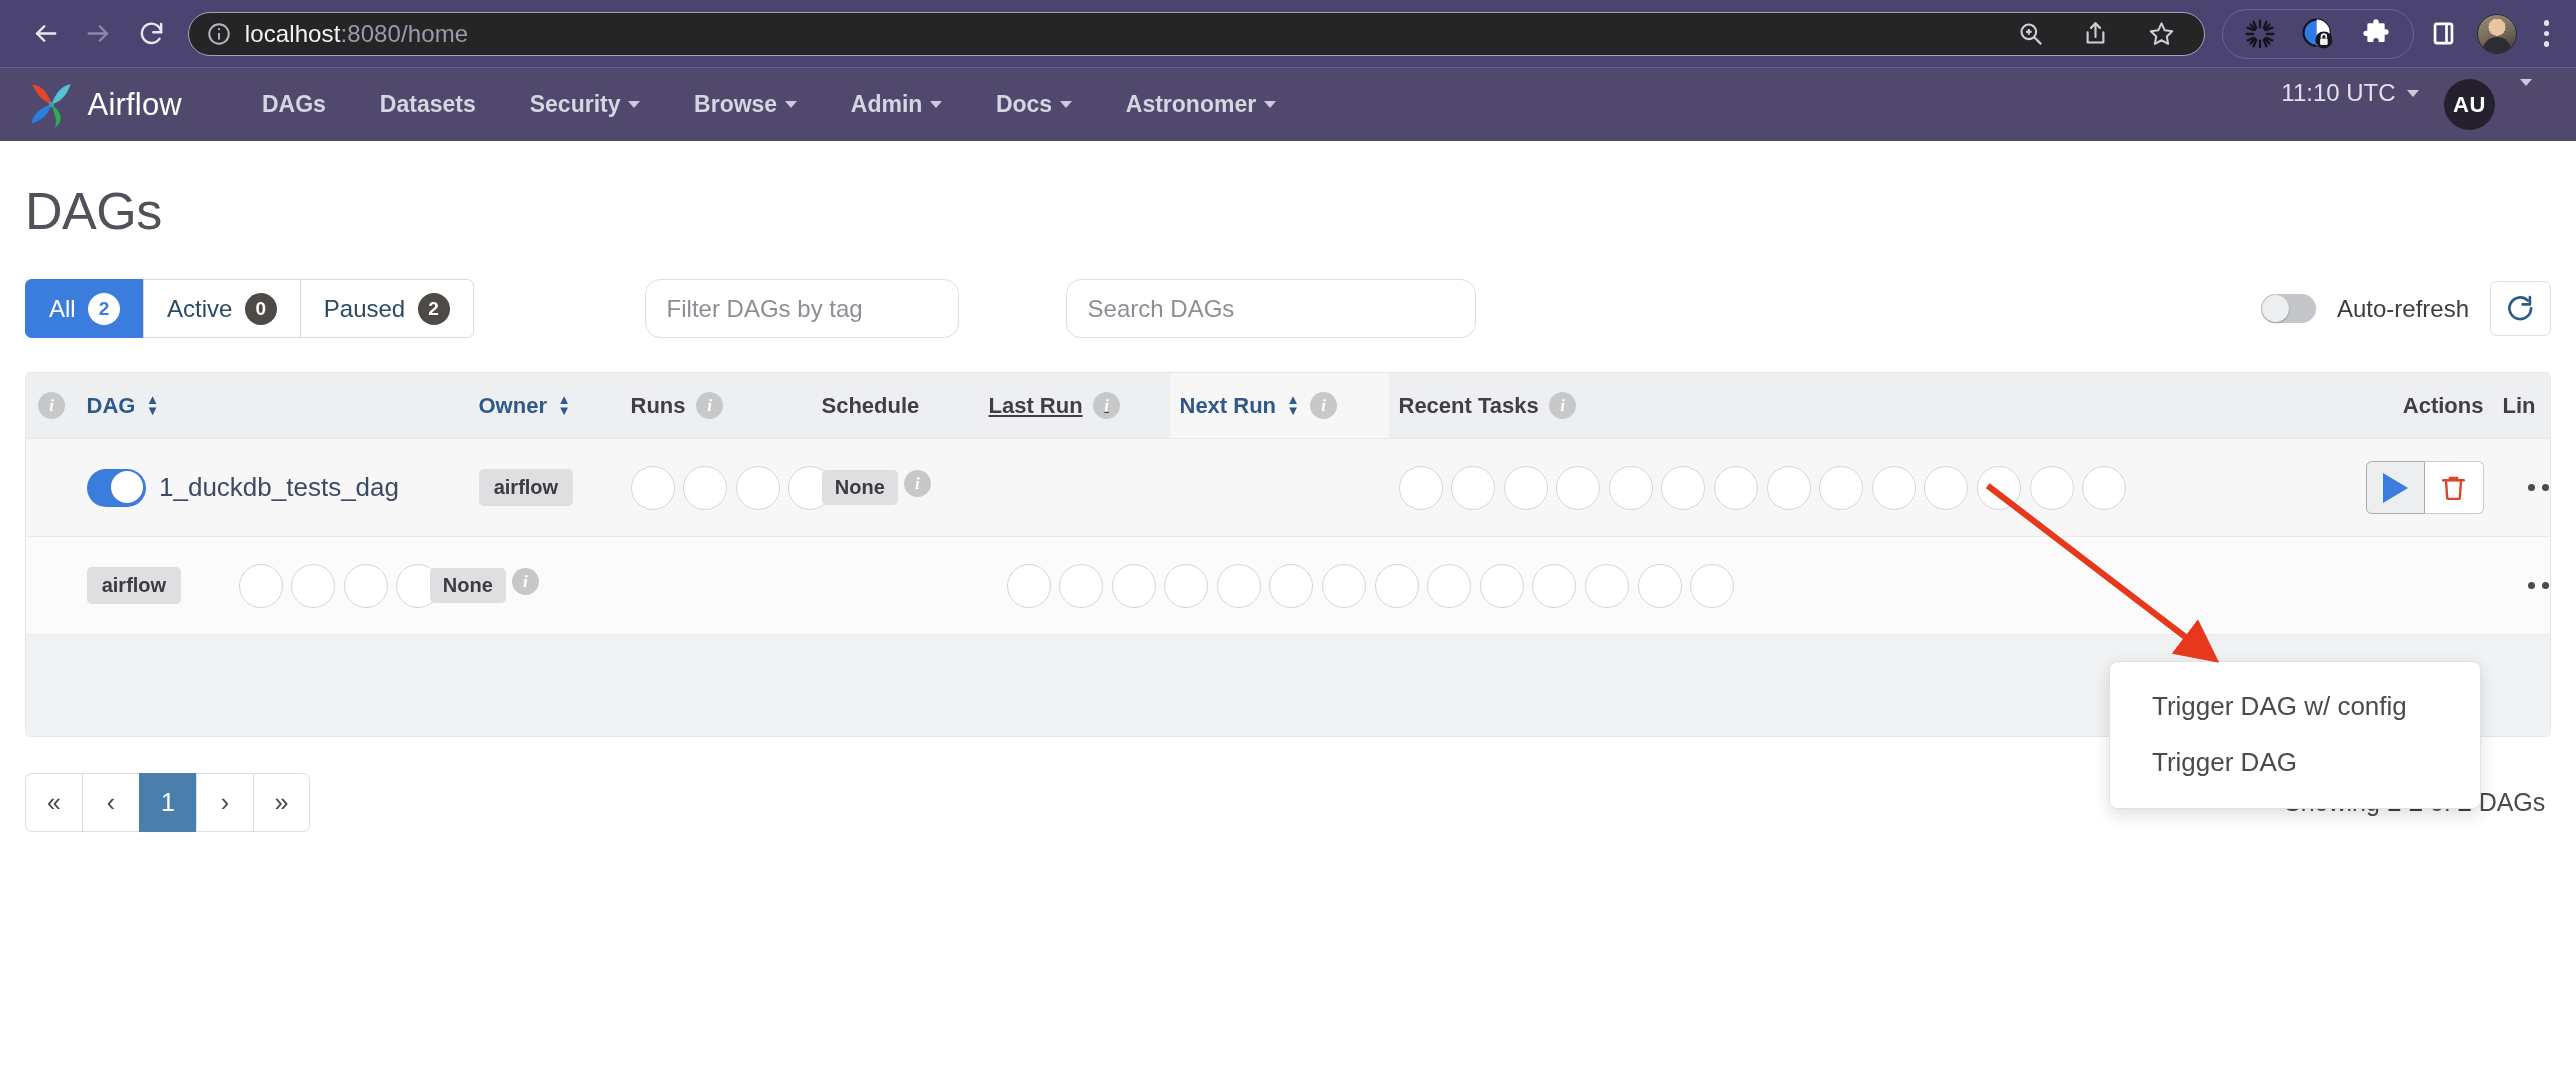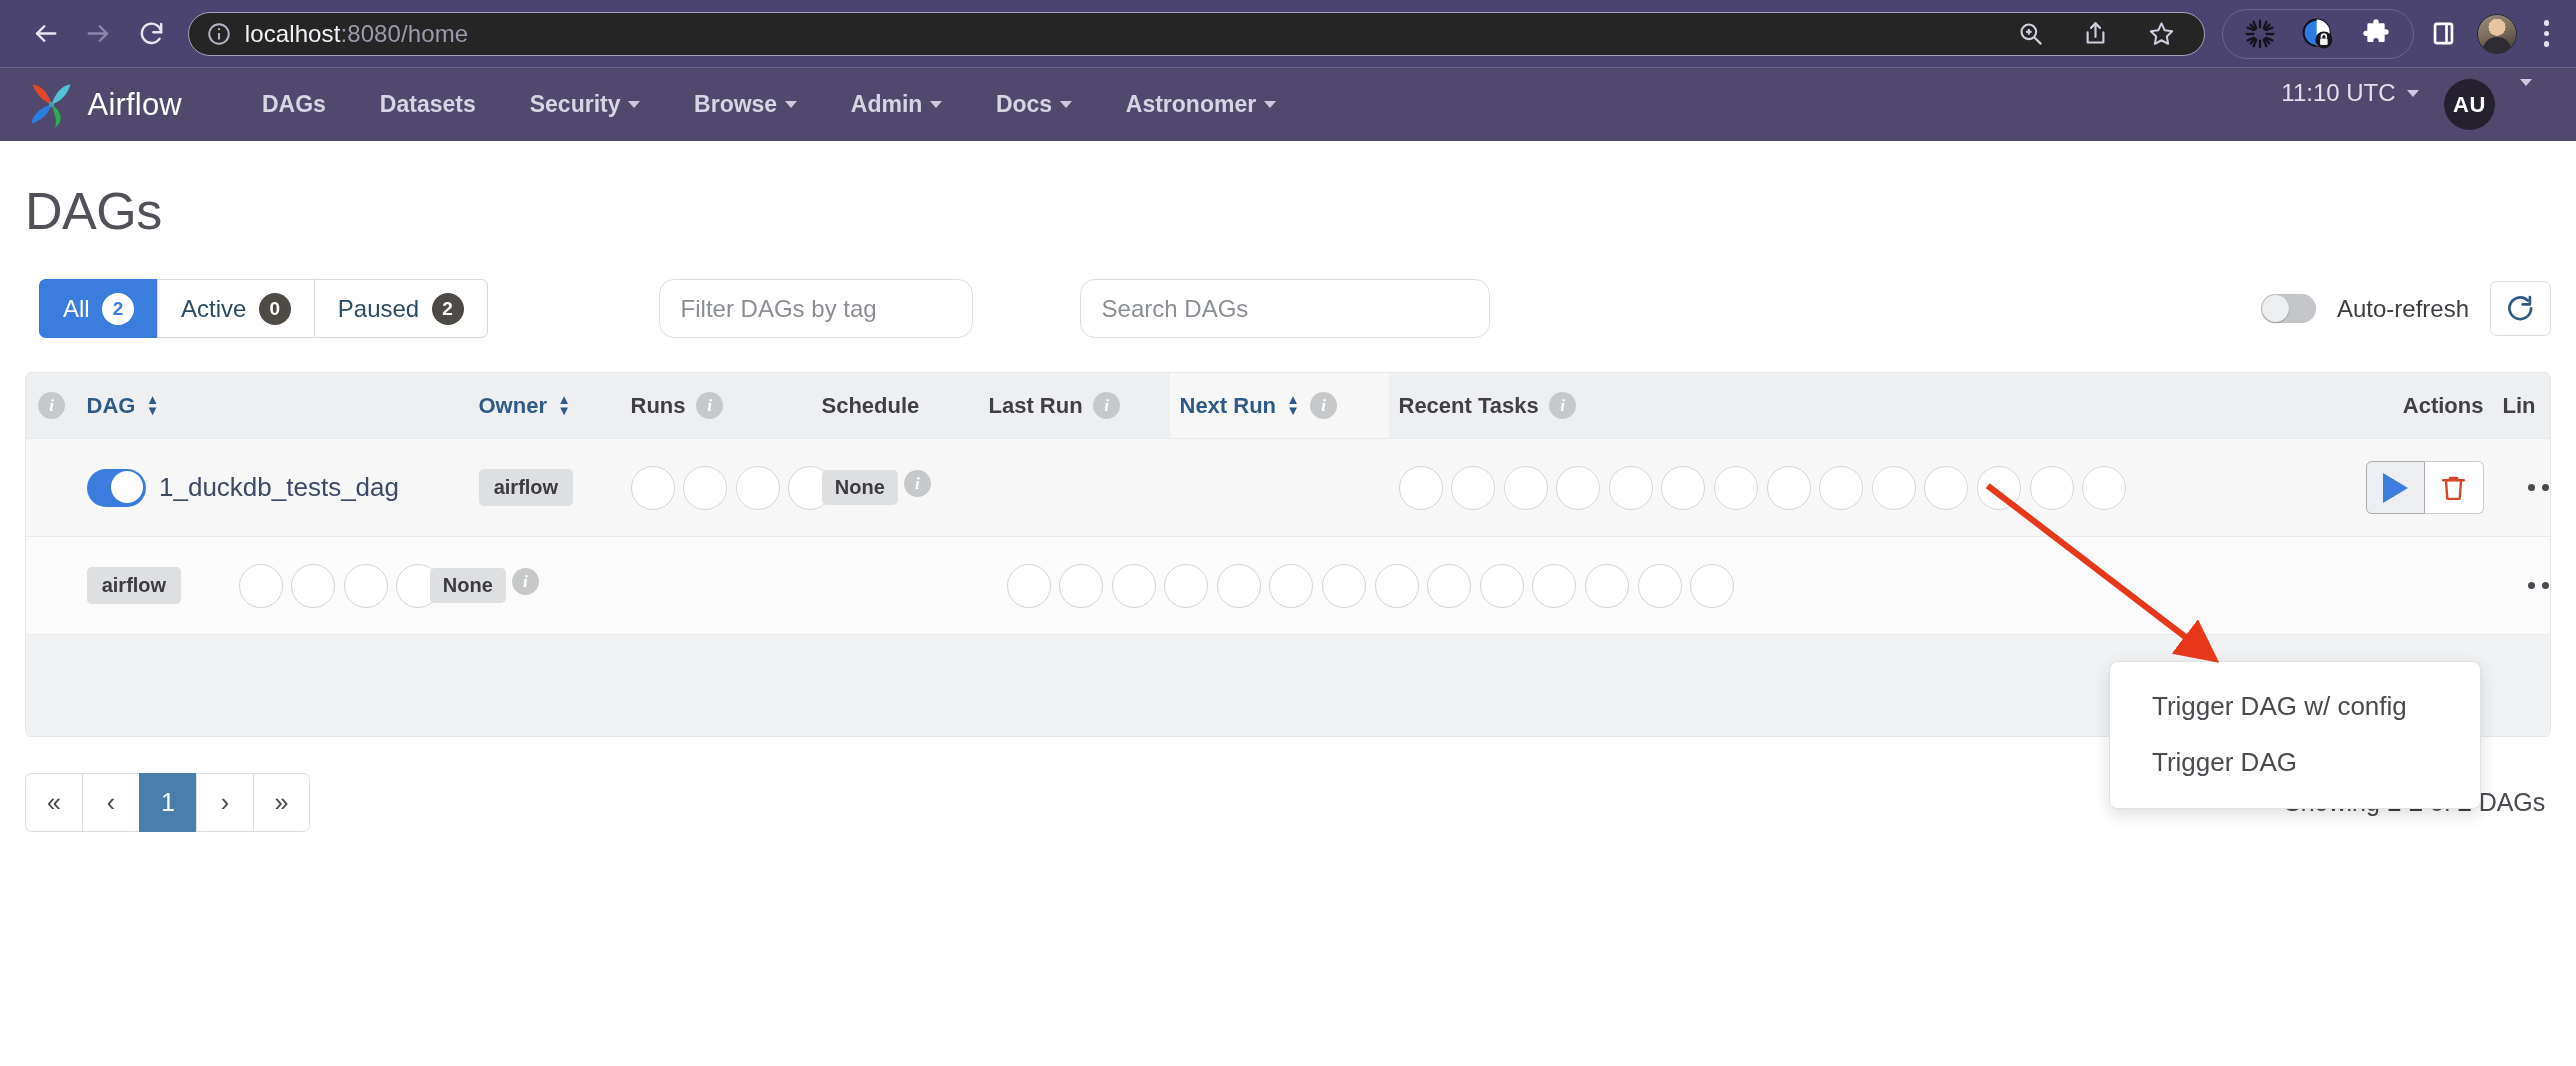--- a/index.html
+++ b/index.html
@@ -73,21 +73,21 @@
     width: 51px; height: 51px; border-radius: 50%; background: #24202e;
     color: #fff; font-size: 22px; font-weight: bold;
     display: flex; align-items: center; justify-content: center; letter-spacing: 0.5px;
   }
 
   
   .page { padding: 0 25px; }
   .page-title { font-size: 52px; color: #51515a; font-weight: normal; margin: 40px 0 38px 0; letter-spacing: -0.5px; }
 
   .toolbar { display: flex; align-items: center; height: 59px; margin-bottom: 34px; position: relative; }
-  .btn-group { display: flex; height: 59px; margin-left: 14px; }
+  .btn-group { display: flex; height: 59px; }
   .fbtn {
     border: 1px solid #d7d9dc; background: #fff; color: #2b4a63; font-size: 24px;
     display: flex; align-items: center; gap: 12.4px; padding: 0 23px; border-right: none;
   }
   .fbtn:first-child { border-radius: 6.7px 0 0 6.7px; }
   .fbtn:last-child { border-radius: 0 6.7px 6.7px 0; border-right: 1px solid #d7d9dc; }
   .fbtn.active { background: #3b7ddd; border-color: #3b7ddd; color: #fff; }
   .pill {
     min-width: 32px; height: 32px; border-radius: 16px; background: #4e4a46; color: #fff;
     font-size: 19px; font-weight: bold; display: flex; align-items: center; justify-content: center; padding: 0 8.6px;
@@ -131,21 +131,21 @@
   .trow { display: flex; align-items: center; height: 98px; background: #f7f7f8; border-top: 1px solid #e8eaec; font-size: 24px; }
   .trow.alt { background: #fbfbfc; }
   .tfill { height: 102px; background: #f1f2f3; border-top: 1px solid #e8eaec; }
 
   
   .c-chk   { width: 51px; flex: 0 0 51px; justify-content: center; }
   .c-dag   { width: 392px; flex: 0 0 392px; }
   .c-own   { width: 152px; flex: 0 0 152px; }
   .c-runs  { width: 191px; flex: 0 0 191px; }
   .c-sch   { width: 167px; flex: 0 0 167px; }
-  .c-last  { width: 191px; flex: 0 0 191px; }
+  .c-last  { width: 191px; flex: 0 0 191px; text-decoration: underline; }
   .c-next  { width: 219px; flex: 0 0 219px; }
   .c-tasks { flex: 1 1 auto; min-width: 0; }
   .c-act   { width: 191px; flex: 0 0 191px; justify-content: flex-end; }
   .c-lnk   { width: 57px; flex: 0 0 57px; }
 
   .dag-toggle { width: 59px; height: 38px; border-radius: 19px; background: #3b7ddd; position: relative; flex: 0 0 auto; }
   .dag-toggle .knob2 { position: absolute; top: 2.9px; right: 2.9px; width: 32px; height: 32px; border-radius: 50%; background: #fff; }
   .dag-name { color: #3c4a63; font-size: 26px; margin-left: 3px; }
   .owner-badge { background: #dedfe1; color: #3b3b40; font-size: 20px; font-weight: bold; border-radius: 4.8px; padding: 6.7px 15.2px; }
 

